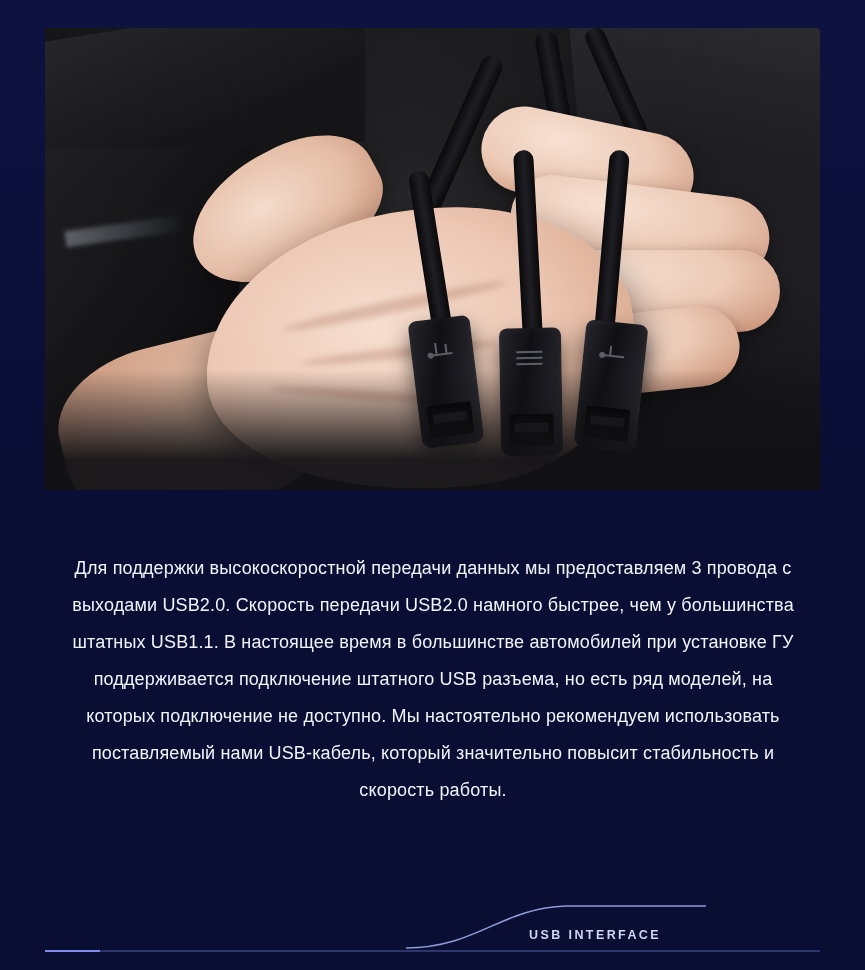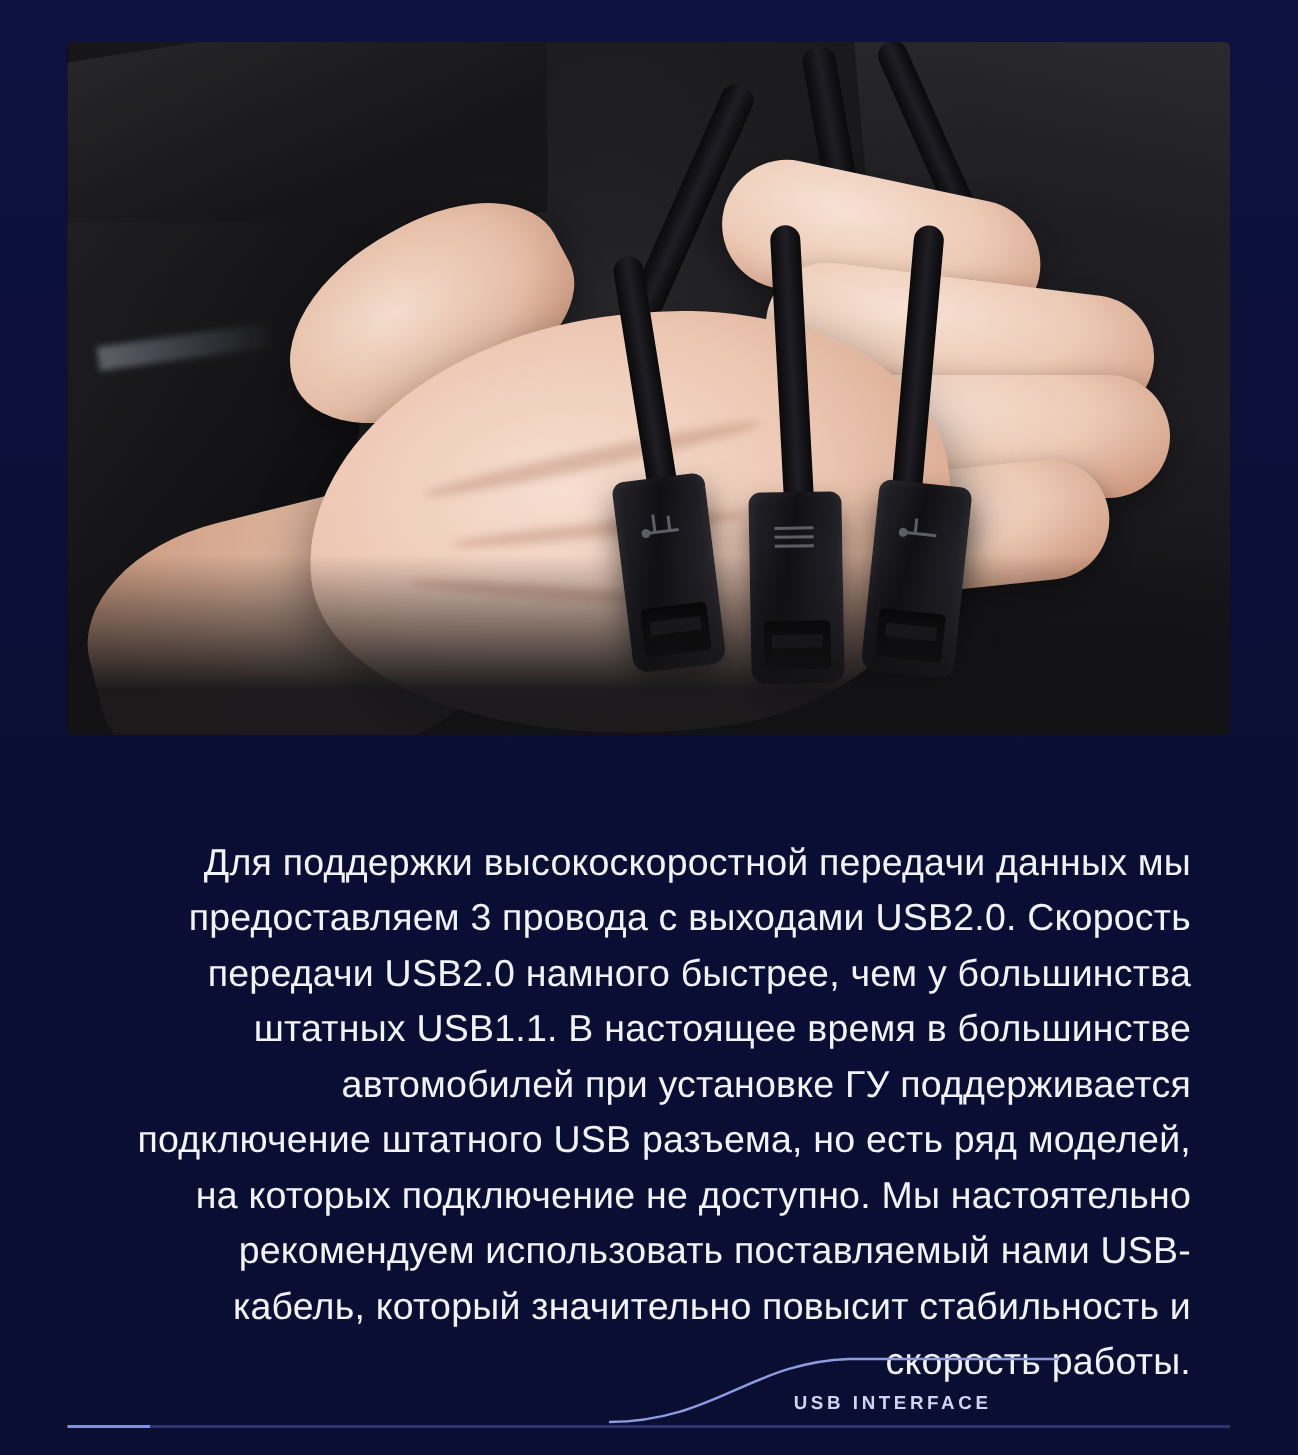--- a/index.html
+++ b/index.html
@@ -185,25 +185,25 @@
   .cab-top2 { left: 400px; top: -60px; width: 22px; height: 190px; transform: rotate(-10deg); }
   .cab-top3 { left: 470px; top: -70px; width: 20px; height: 190px; transform: rotate(-24deg); }
 
   
   .body-text {
     position: absolute;
     left: 72px;
     top: 532px;
     width: 722px;
     color: #f2f4fb;
-    font-size: 25px;
+    font-size: 18px;
     line-height: 37px;
     letter-spacing: 0.15px;
     font-weight: 400;
-    text-align: right;
+    text-align: center;
   }
 
   
   .footer {
     position: absolute;
     left: 0;
     bottom: 0;
     width: 706px;
     height: 68px;
   }

